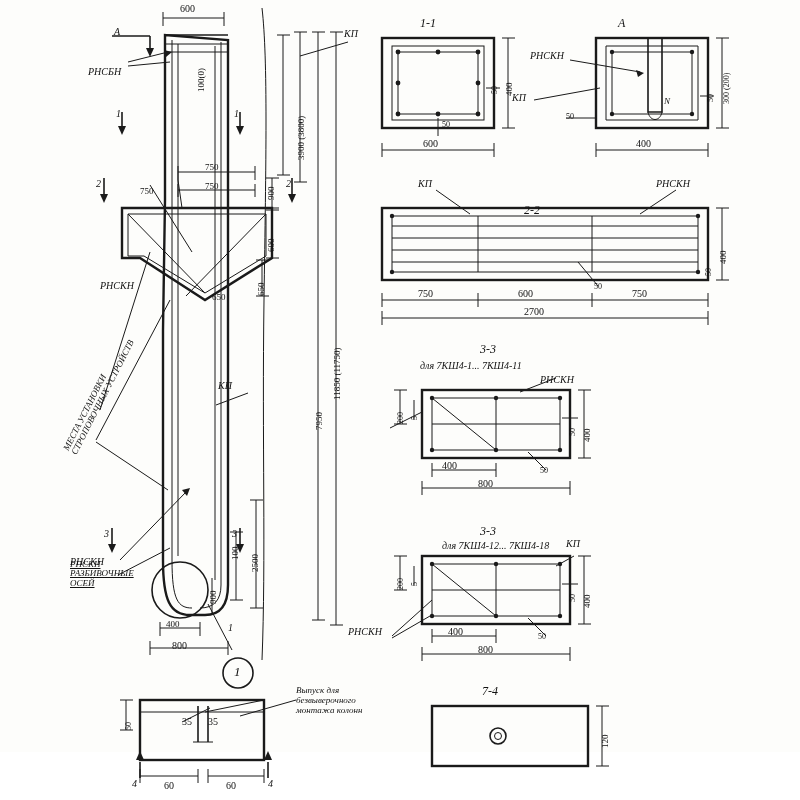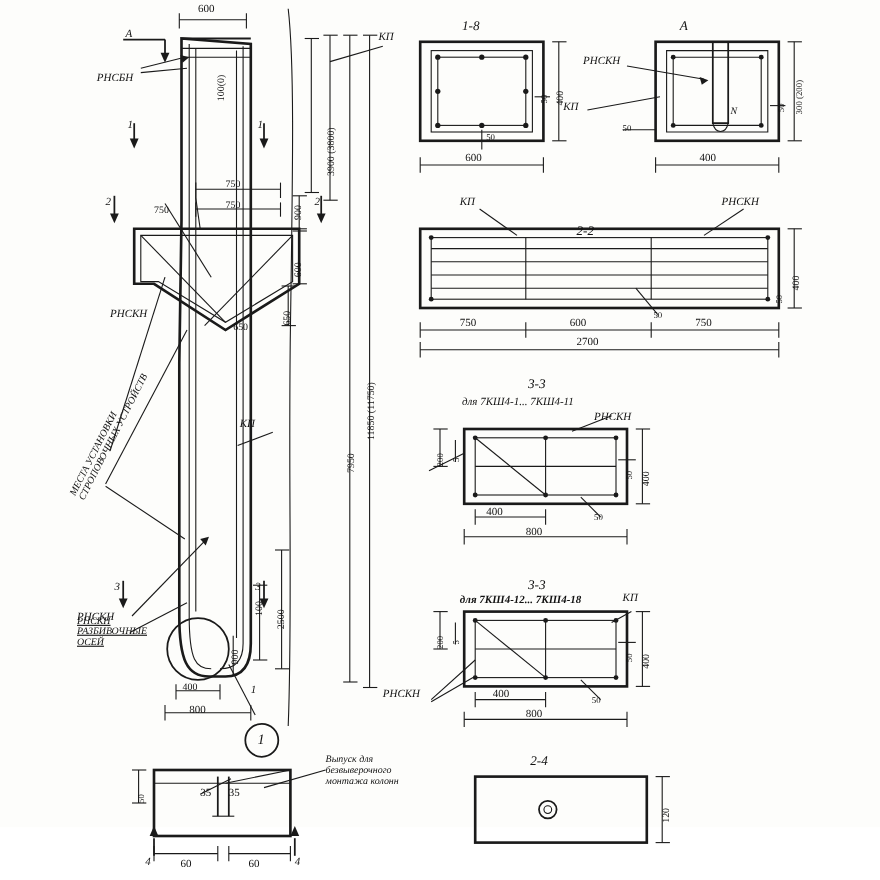--- a/index.html
+++ b/index.html
@@ -345,21 +345,21 @@
 <div class="lbl t9 ital rot60" style="left:62px;top:448px;width:150px;white-space:normal;line-height:1.05;">МЕСТА УСТАНОВКИ СТРОПОВОЧНЫХ УСТРОЙСТВ</div>
 
 <div class="lbl t9 rot90" style="left:250px;top:572px;">2500</div>
 <div class="lbl t9 rot90" style="left:230px;top:560px;">100</div>
 <div class="lbl t9 rot90" style="left:208px;top:604px;">900</div>
 <div class="lbl t9" style="left:166px;top:619px;">400</div>
 <div class="lbl t10" style="left:172px;top:640px;">800</div>
 <div class="lbl t13 ital" style="left:234px;top:664px;">1</div>
 <div class="lbl t10 ital" style="left:228px;top:622px;">1</div>
 
-<div class="lbl t12 ital" style="left:420px;top:16px;">1-8</div>
+<div class="lbl t12 ital" style="left:420px;top:16px;">1-1</div>
 <div class="lbl t10" style="left:423px;top:138px;">600</div>
 <div class="lbl t9 rot90" style="left:504px;top:96px;">400</div>
 <div class="lbl t8 rot90" style="left:490px;top:94px;">50</div>
 <div class="lbl t8" style="left:442px;top:120px;">50</div>
 
 <div class="lbl t12 ital" style="left:618px;top:16px;">А</div>
 <div class="lbl t10" style="left:636px;top:138px;">400</div>
 <div class="lbl t8 rot90" style="left:722px;top:104px;">300 (200)</div>
 <div class="lbl t8" style="left:566px;top:112px;">50</div>
 <div class="lbl t8 rot90" style="left:706px;top:102px;">50</div>
@@ -383,32 +383,32 @@
 <div class="lbl t10 ital" style="left:540px;top:374px;">РНСКН</div>
 <div class="lbl t10" style="left:442px;top:460px;">400</div>
 <div class="lbl t10" style="left:478px;top:478px;">800</div>
 <div class="lbl t9 rot90" style="left:582px;top:442px;">400</div>
 <div class="lbl t8 rot90" style="left:396px;top:424px;">200</div>
 <div class="lbl t8 rot90" style="left:410px;top:420px;">5</div>
 <div class="lbl t8 rot90" style="left:568px;top:436px;">50</div>
 <div class="lbl t8" style="left:540px;top:466px;">50</div>
 
 <div class="lbl t12 ital" style="left:480px;top:524px;">3-3</div>
-<div class="lbl t10 ital" style="left:418px;top:540px;font-weight:bold;">для 7КШ4-12... 7КШ4-18</div>
+<div class="lbl t10 ital" style="left:442px;top:540px;">для 7КШ4-12... 7КШ4-18</div>
 <div class="lbl t10 ital" style="left:566px;top:538px;">КП</div>
 <div class="lbl t10 ital" style="left:348px;top:626px;">РНСКН</div>
 <div class="lbl t10" style="left:448px;top:626px;">400</div>
 <div class="lbl t10" style="left:478px;top:644px;">800</div>
 <div class="lbl t9 rot90" style="left:582px;top:608px;">400</div>
 <div class="lbl t8 rot90" style="left:396px;top:590px;">200</div>
 <div class="lbl t8 rot90" style="left:410px;top:586px;">5</div>
 <div class="lbl t8 rot90" style="left:568px;top:602px;">50</div>
 <div class="lbl t8" style="left:538px;top:632px;">50</div>
 
-<div class="lbl t12 ital" style="left:482px;top:684px;">2-4</div>
+<div class="lbl t12 ital" style="left:482px;top:684px;">7-4</div>
 <div class="lbl t9 rot90" style="left:600px;top:748px;">120</div>
 
 <div class="lbl t10" style="left:182px;top:716px;">35</div>
 <div class="lbl t10" style="left:208px;top:716px;">35</div>
 <div class="lbl t10" style="left:164px;top:780px;">60</div>
 <div class="lbl t10" style="left:226px;top:780px;">60</div>
 <div class="lbl t8 rot90" style="left:124px;top:730px;">50</div>
 <div class="lbl t10 ital" style="left:132px;top:778px;">4</div>
 <div class="lbl t10 ital" style="left:268px;top:778px;">4</div>
 <div class="lbl t9 ital" style="left:296px;top:686px;width:86px;white-space:normal;line-height:1.1;">Выпуск для безвыверочного монтажа колонн</div>

